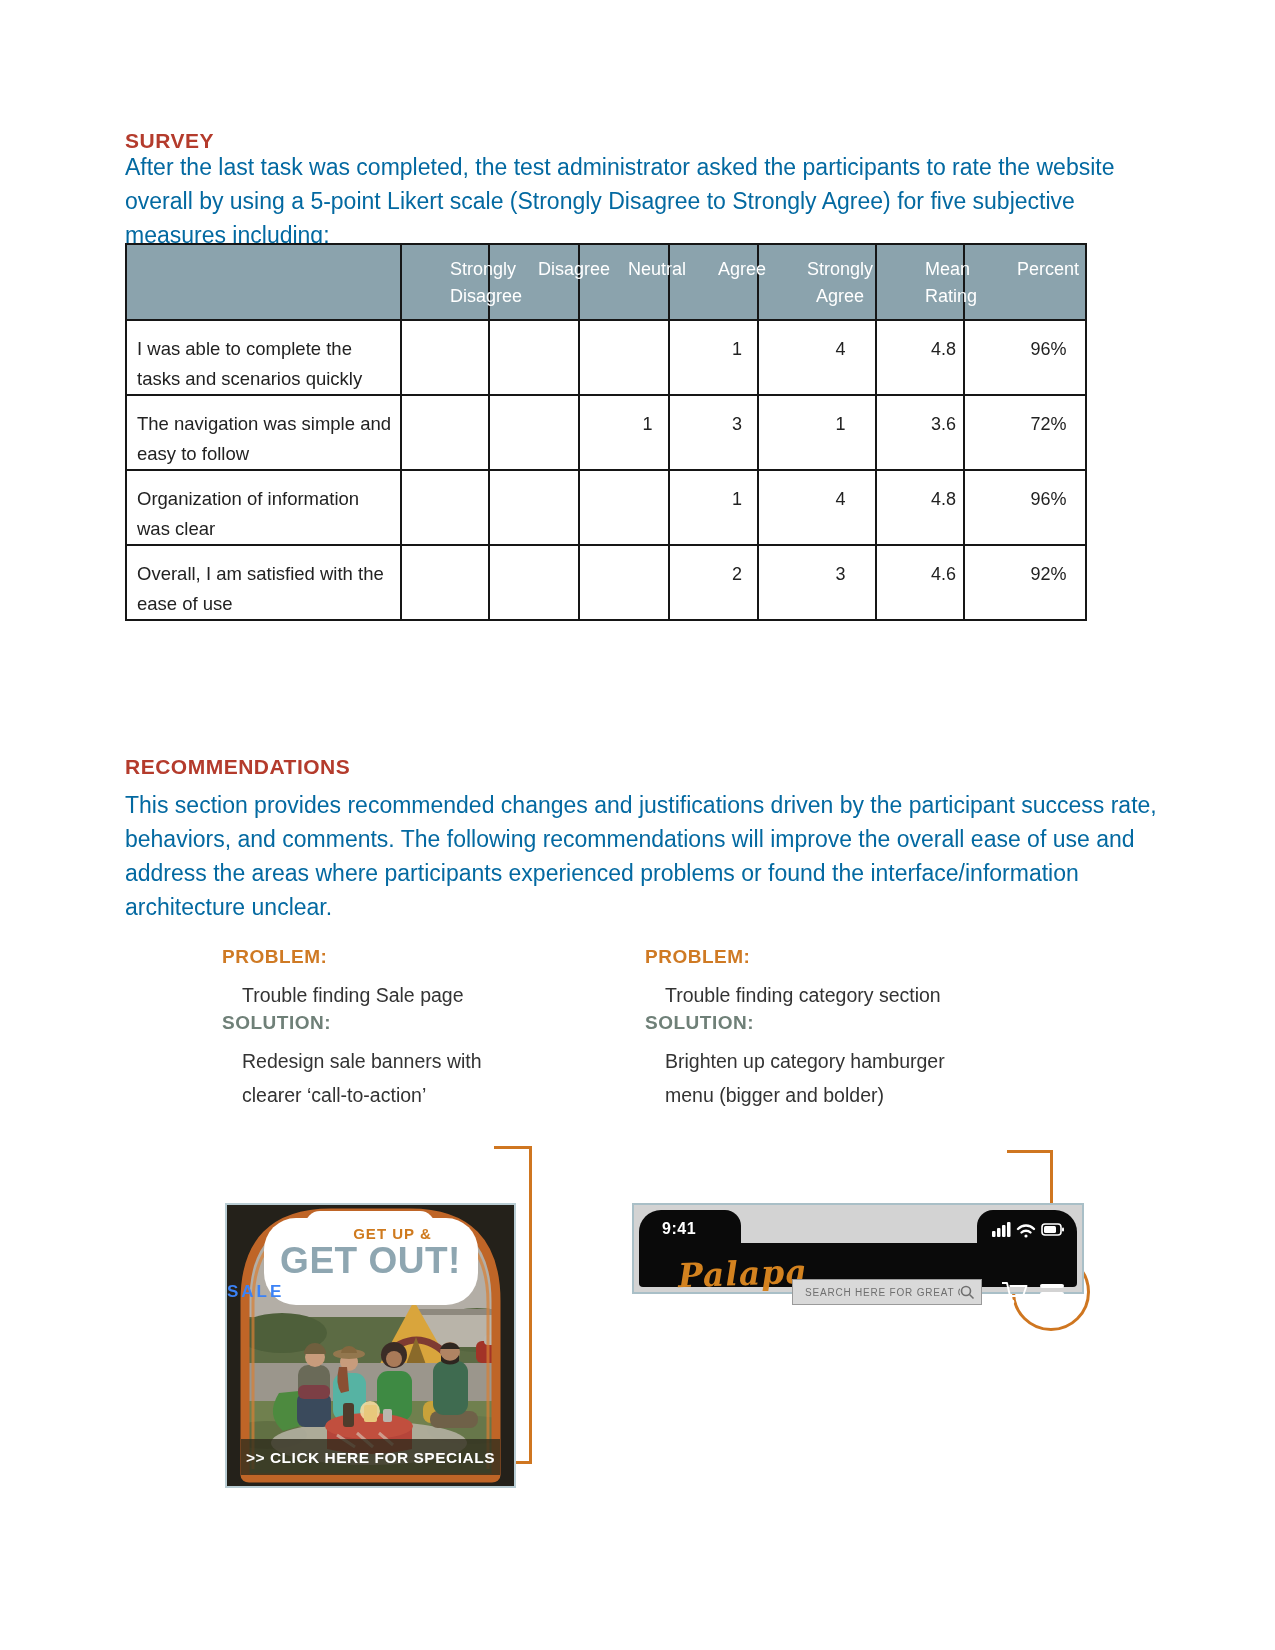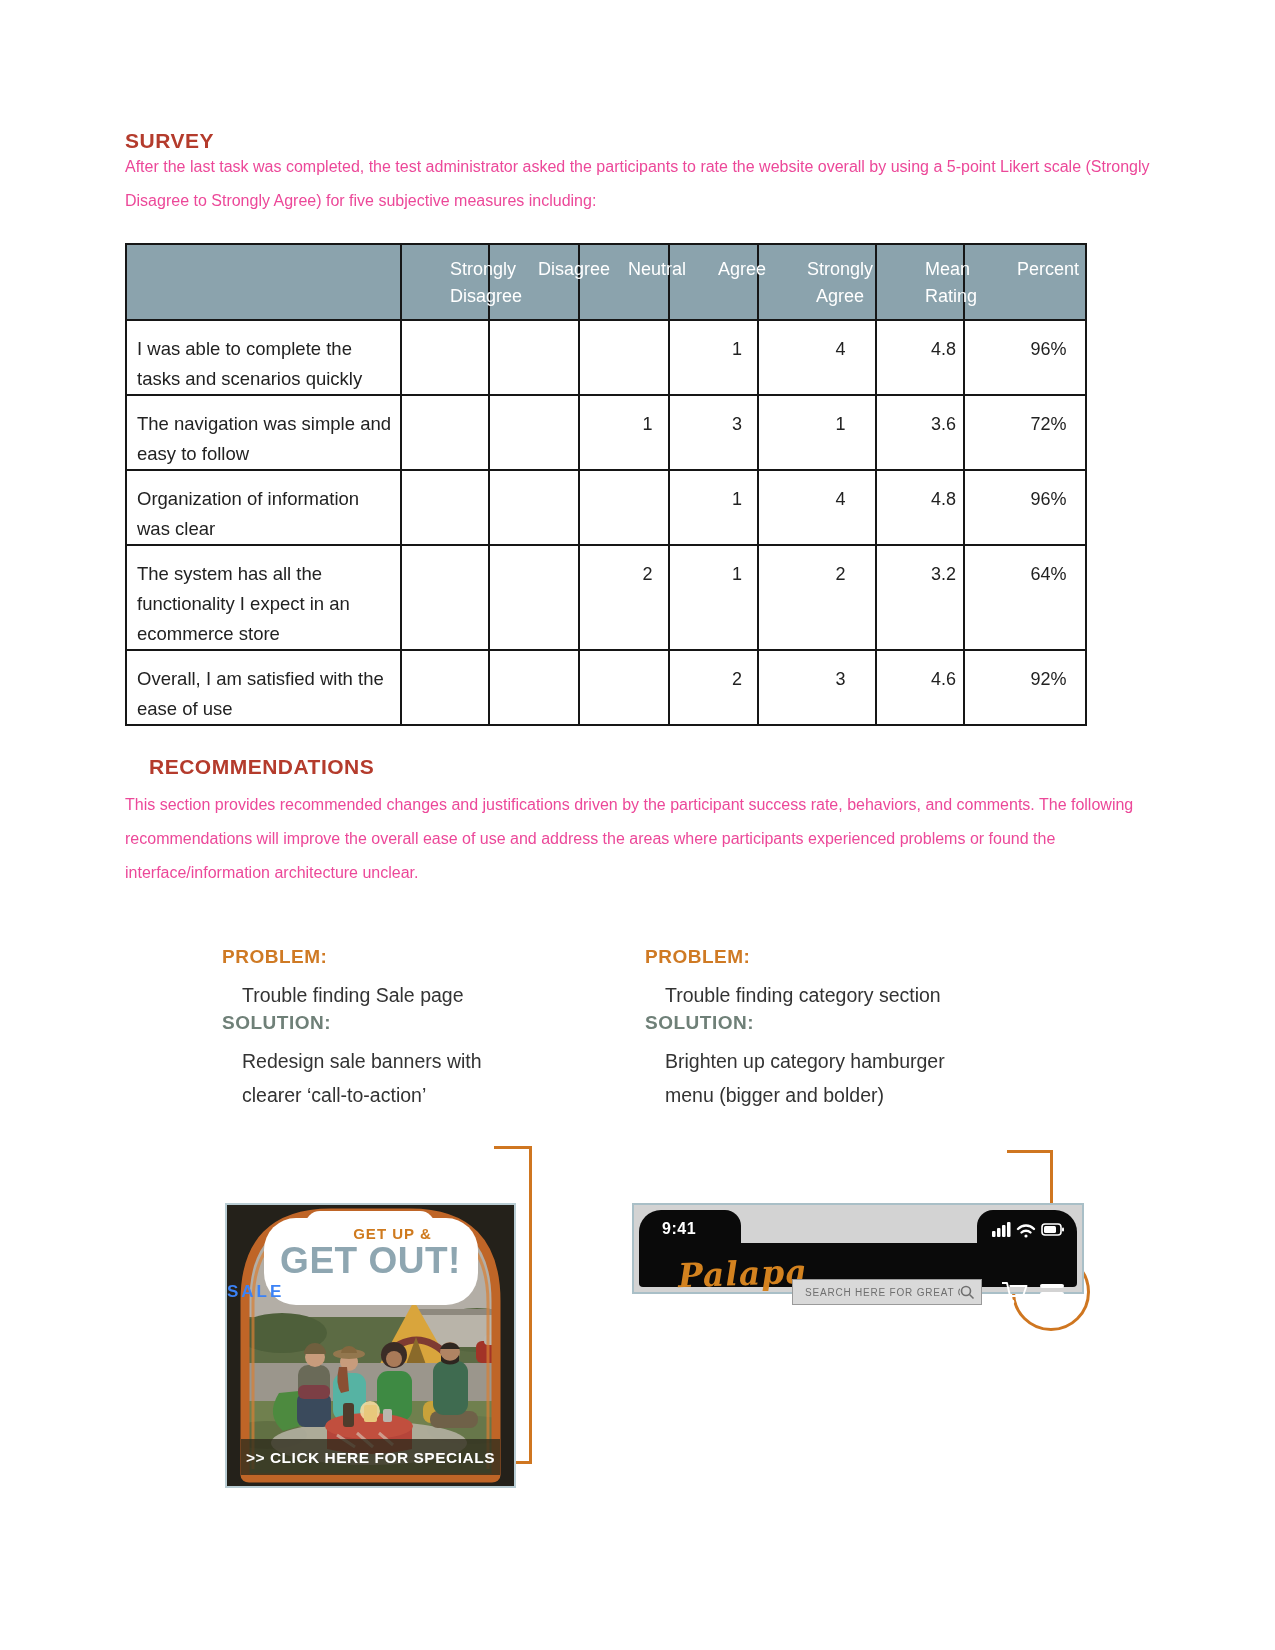--- a/index.html
+++ b/index.html
@@ -1,20 +1,20 @@
 <!DOCTYPE html>
 <html><head>
 <meta charset="utf-8">
 <style>
   html,body{margin:0;padding:0;background:#fff;}
   .page{position:relative;width:1275px;height:1650px;background:#ffffff;overflow:hidden;
         font-family:"Liberation Sans",sans-serif;color:#2e2e2e;}
   .abs{position:absolute;}
   .sec-heading{font-size:21px;font-weight:bold;letter-spacing:.5px;color:#b43b2c;}
-  .body-text{font-size:16px;line-height:34px;color:#ec4899;font-weight:400;}
+  .body-text{font-size:23px;line-height:34px;color:#0369a1;font-weight:400;}
 
   
   table.survey{border-collapse:collapse;table-layout:fixed;position:absolute;left:125px;top:243px;width:960px;}
   table.survey th{background:#8ba3ad;color:#fff;font-weight:400;font-size:18px;line-height:27px;
                   vertical-align:top;padding:11px 2px 0 2px;text-align:center;height:63px;}
   table.survey td,table.survey th{border:2px solid #161616;padding-left:48px;}
   table.survey td{height:52px;vertical-align:top;text-align:center;padding-top:18px;font-size:18px;color:#222;}
   table.survey td.statement{text-align:left;padding:13px 6px 0 10px;line-height:30px;font-size:18.5px;}
 
   
@@ -109,43 +109,33 @@
           <td class="statement">Organization of information was clear</td>
           <td class="value"></td>
           <td class="value"></td>
           <td class="value"></td>
           <td class="value">1</td>
           <td class="value">4</td>
           <td class="value">4.8</td>
           <td class="value">96%</td>
         </tr>
         <tr>
-          <td class="statement">The system has all the functionality I expect in an ecommerce store</td>
-          <td class="value"></td>
-          <td class="value"></td>
-          <td class="value">2</td>
-          <td class="value">1</td>
-          <td class="value">2</td>
-          <td class="value">3.2</td>
-          <td class="value">64%</td>
-        </tr>
-        <tr>
           <td class="statement">Overall, I am satisfied with the ease of use</td>
           <td class="value"></td>
           <td class="value"></td>
           <td class="value"></td>
           <td class="value">2</td>
           <td class="value">3</td>
           <td class="value">4.6</td>
           <td class="value">92%</td>
         </tr>
       </tbody>
   </table>
 
-  <div class="abs sec-heading" style="left:125px;top:755px;margin-left:24px;">RECOMMENDATIONS</div>
+  <div class="abs sec-heading" style="left:125px;top:755px;">RECOMMENDATIONS</div>
   <div class="abs body-text" style="left:125px;top:788px;width:1040px;">This section provides recommended changes and justifications driven by the participant success rate, behaviors, and comments. The following recommendations will improve the overall ease of use and address the areas where participants experienced problems or found the interface/information architecture unclear.</div>
 
   <div class="abs prob-label" style="left:222px;top:946px;">PROBLEM:</div>
   <div class="abs rec-text" style="left:242px;top:978px;">Trouble finding Sale page</div>
   <div class="abs sol-label" style="left:222px;top:1012px;">SOLUTION:</div>
   <div class="abs rec-text" style="left:242px;top:1044px;width:268px;">Redesign sale banners with clearer ‘call-to-action’</div>
 
   <div class="abs prob-label" style="left:645px;top:946px;">PROBLEM:</div>
   <div class="abs rec-text" style="left:665px;top:978px;">Trouble finding category section</div>
   <div class="abs sol-label" style="left:645px;top:1012px;">SOLUTION:</div>

